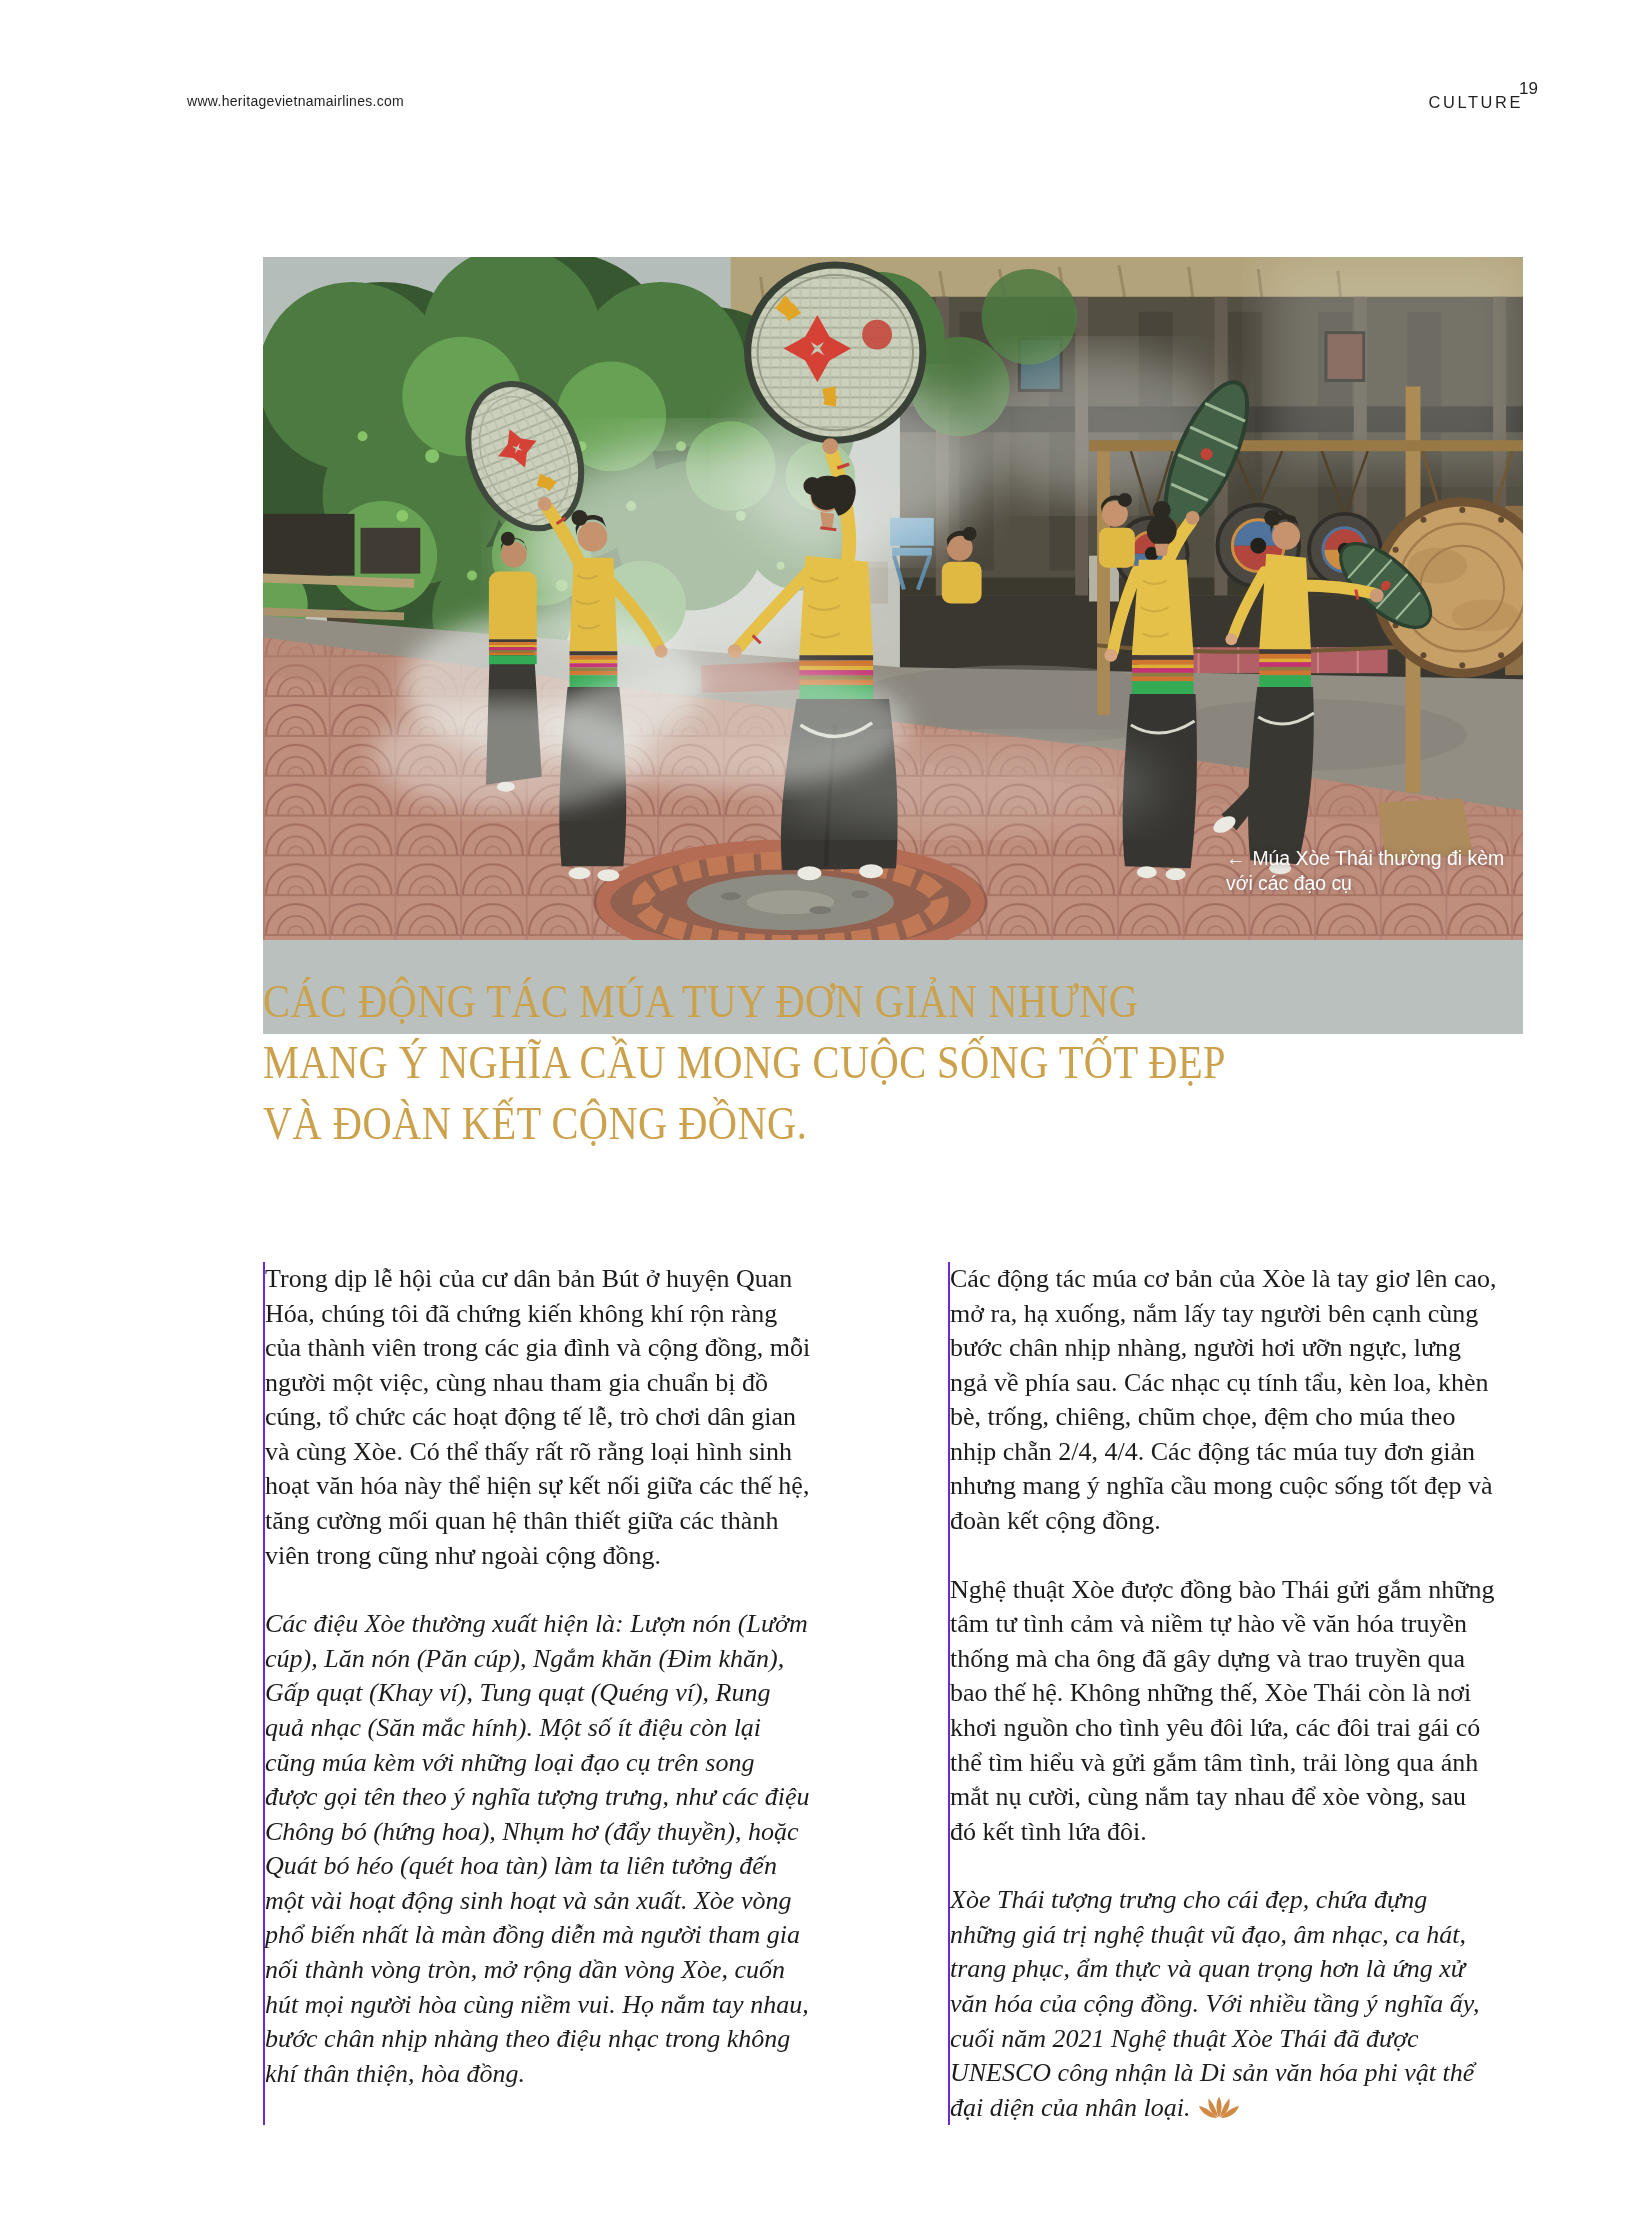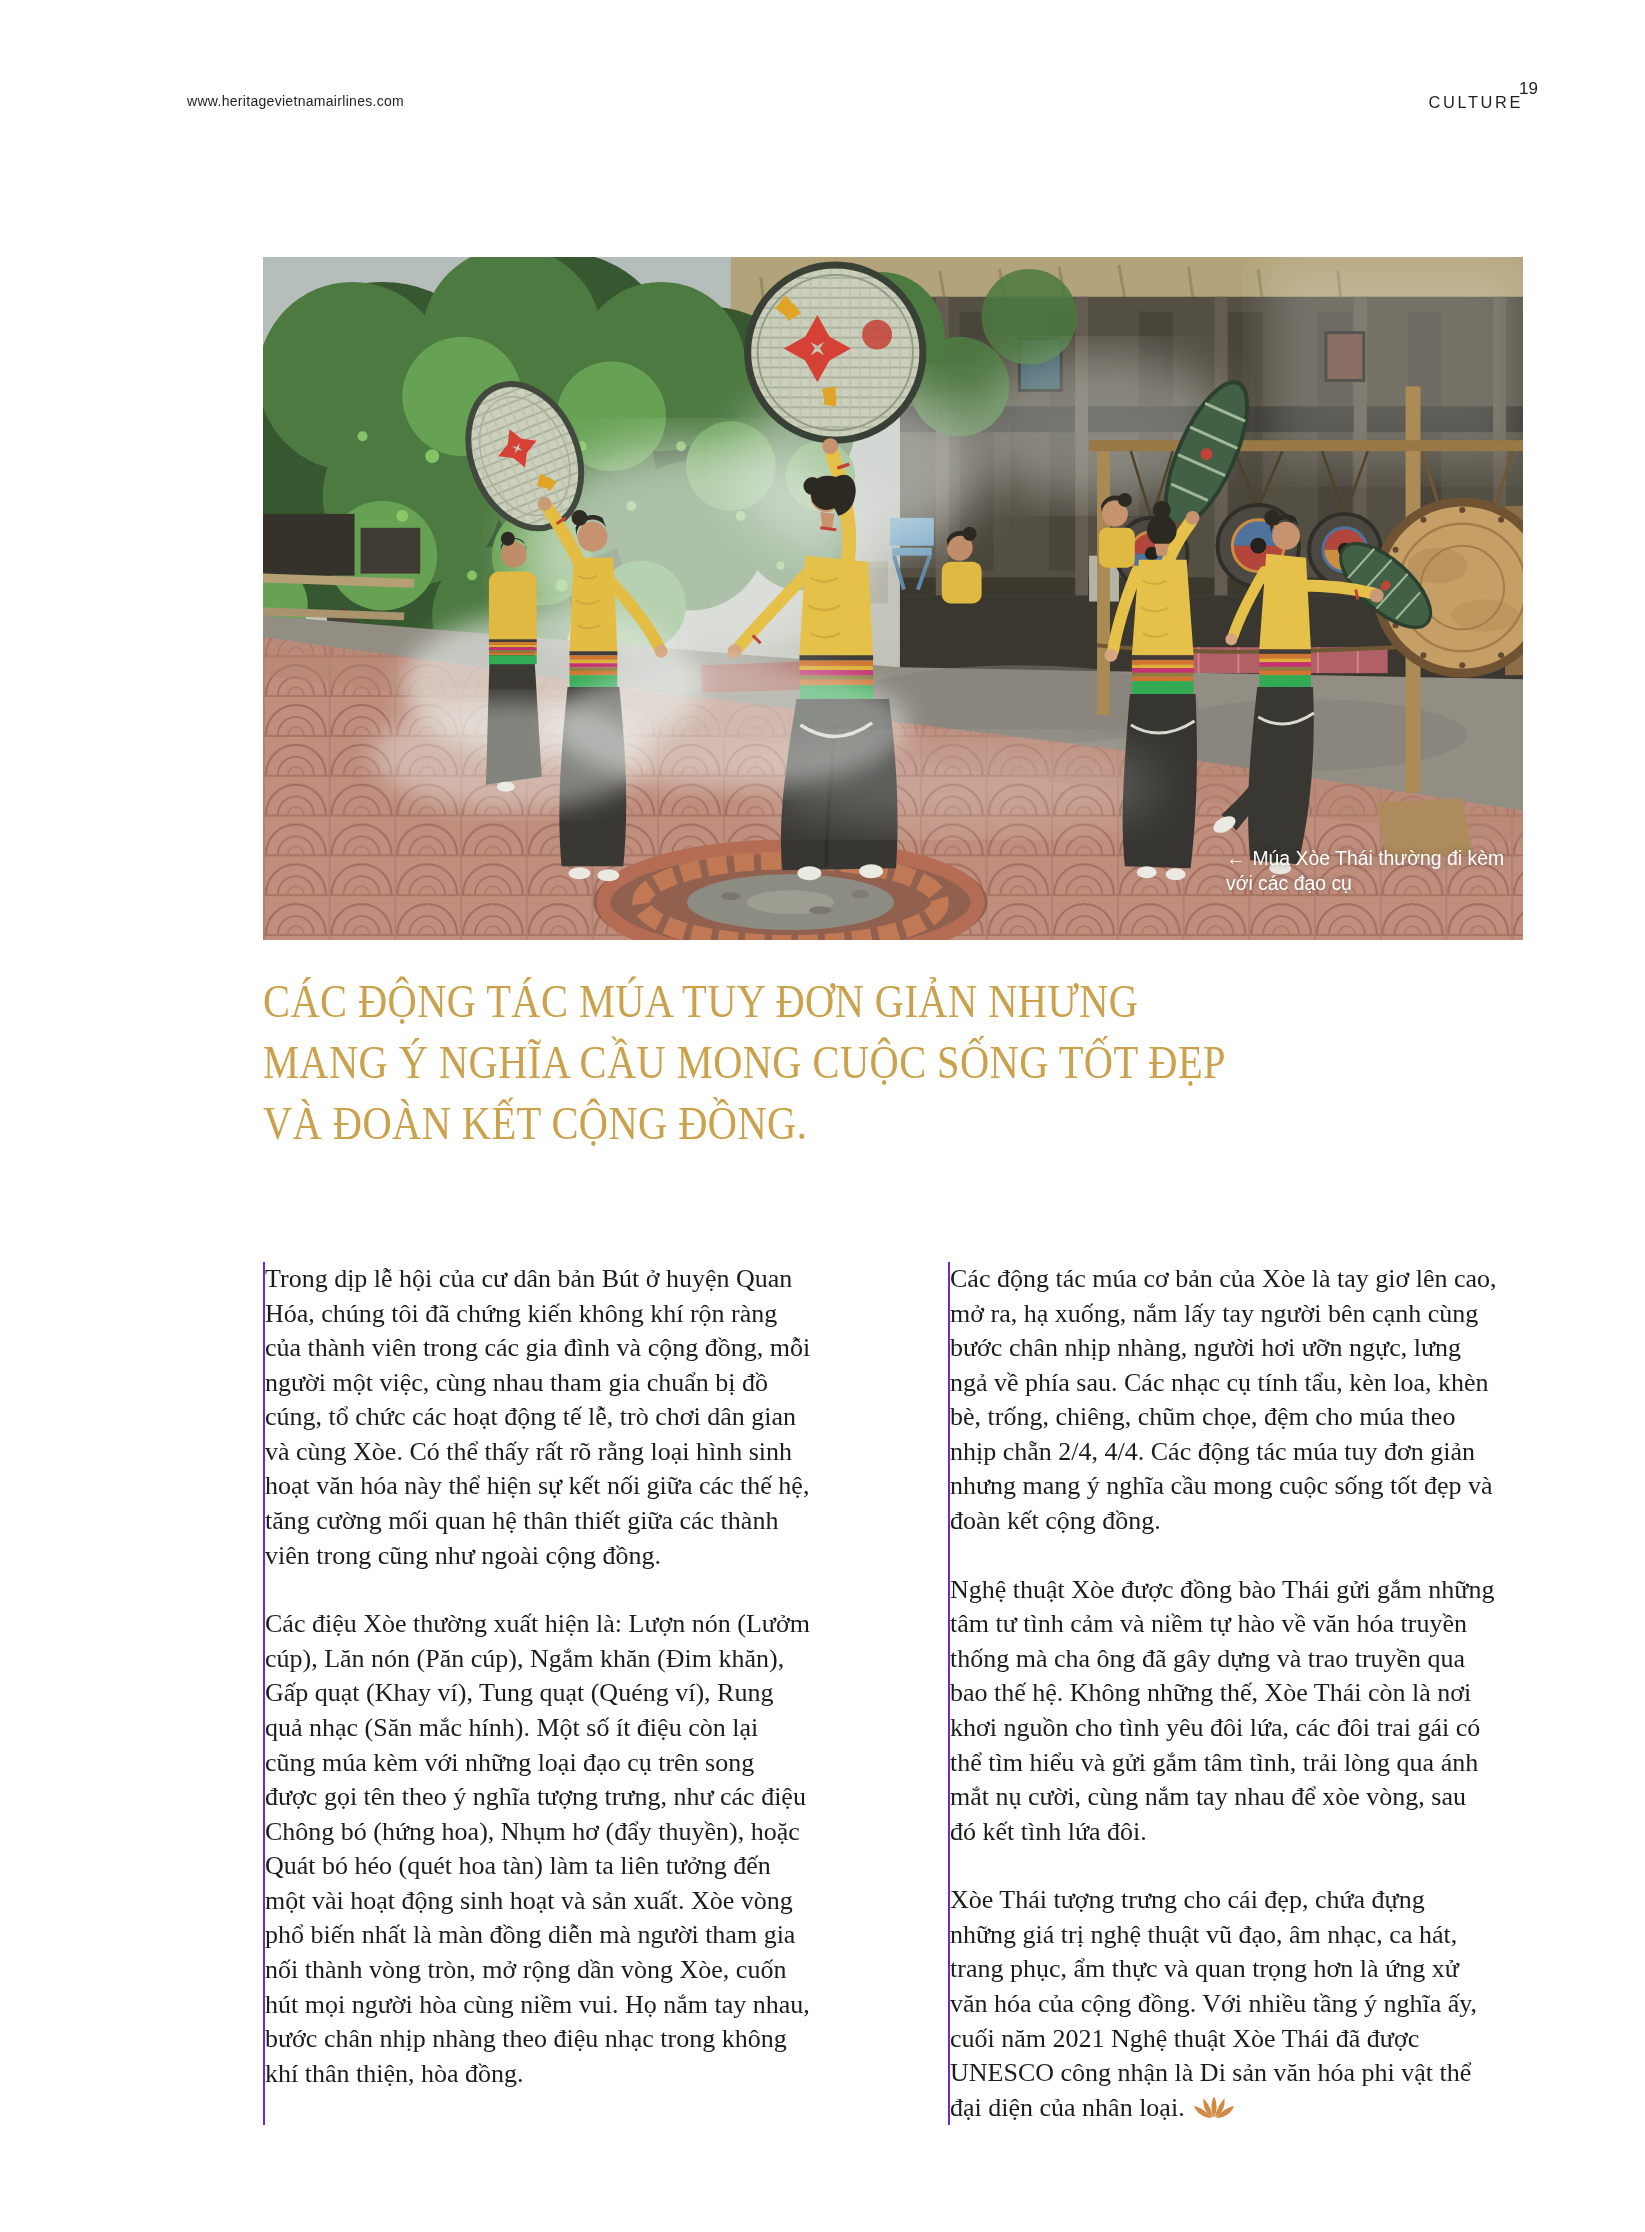--- a/index.html
+++ b/index.html
@@ -6,39 +6,39 @@
   .page{position:relative;width:1646px;height:2233px;background:#ffffff;margin:0 auto;
         font-family:"Liberation Sans",sans-serif;overflow:hidden;}
 
   
   .hdr-site{position:absolute;left:187px;top:93px;font-size:14px;color:#1f1f1f;letter-spacing:0.3px;}
   .hdr-section{position:absolute;left:263px;top:93px;width:1260px;text-align:right;
                font-size:16.4px;color:#1f1f1f;letter-spacing:2.6px;}
   .hdr-page{position:absolute;right:108px;top:79px;font-size:17px;color:#1f1f1f;}
 
   
-  .photo{position:absolute;left:263px;top:257px;width:1260px;height:683px;margin:0;
+  .photo{position:absolute;left:263px;top:257px;width:1260px;height:777px;margin:0;
          overflow:hidden;background:#b9c0bd;}
   .photo svg{display:block;width:1260px;height:683px;}
   .photo-caption{position:absolute;left:963px;top:589px;width:279px;color:#ffffff;
                  font-size:19.4px;line-height:25px;text-shadow:0 0 6px rgba(60,40,35,.45);}
   .photo-caption .arrow{margin-right:7px;}
 
   
   .pullquote{position:absolute;left:263px;top:971px;width:1174px;margin:0;
              font-family:"Liberation Serif","DejaVu Serif",serif;font-weight:400;
              font-size:47px;line-height:61px;letter-spacing:0.5px;}
   .pullquote span{display:block;transform:scaleX(.86);transform-origin:left center;white-space:nowrap;}
 
   
   .columns{position:absolute;left:263px;top:1262px;width:1260px;display:flex;gap:136px;}
   .col{width:549px;box-sizing:border-box;border-left:2px solid #6d28d9;}
   .col p{margin:0 0 34px 0;font-family:"Liberation Serif","DejaVu Serif",serif;
          font-size:26px;line-height:1.33;color:#1d1c1a;text-align:left;}
-  .col p:last-child{margin-bottom:0;}
+  .col p:last-child{margin-bottom:0;font-style:italic;}
   .lotus{display:inline-block;width:42px;height:26px;vertical-align:-3px;margin-left:8px;}
 </style>
 </head>
 <body>
 
 <div class="page">
 
   <div class="hdr-site">www.heritagevietnamairlines.com</div>
   <div class="hdr-section">CULTURE</div>
   <div class="hdr-page">19</div>

